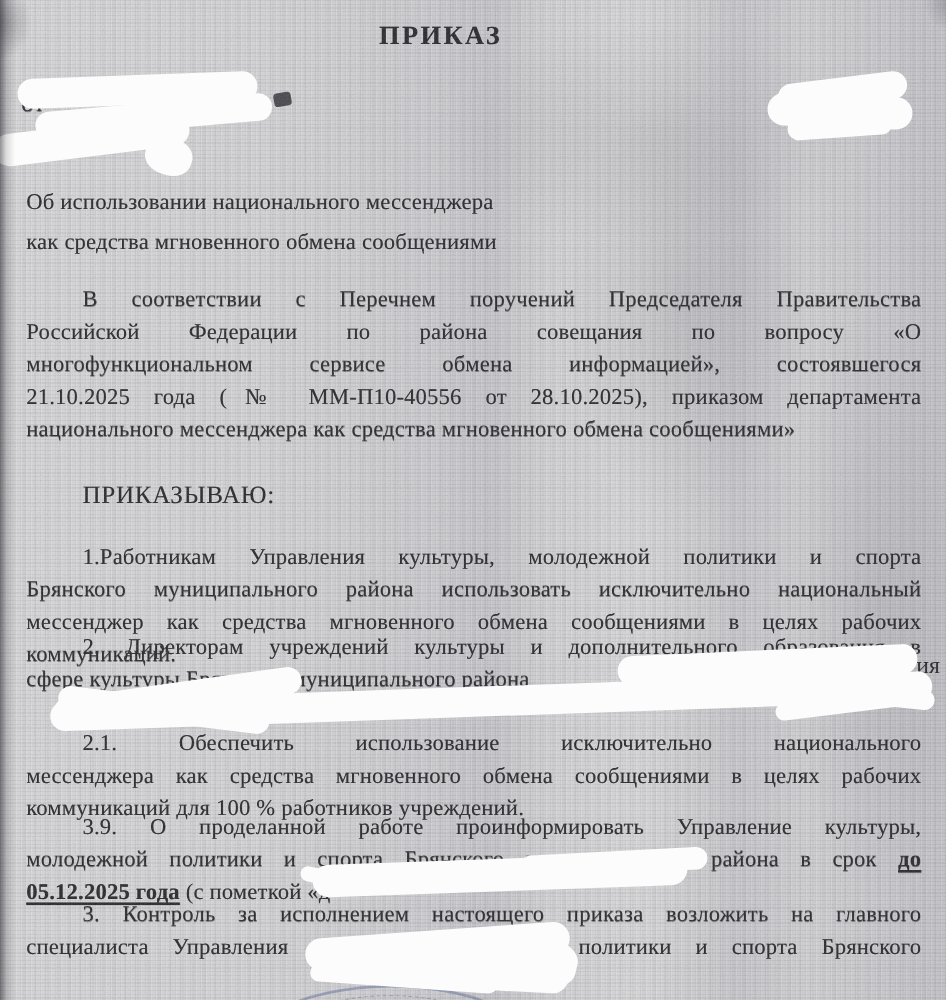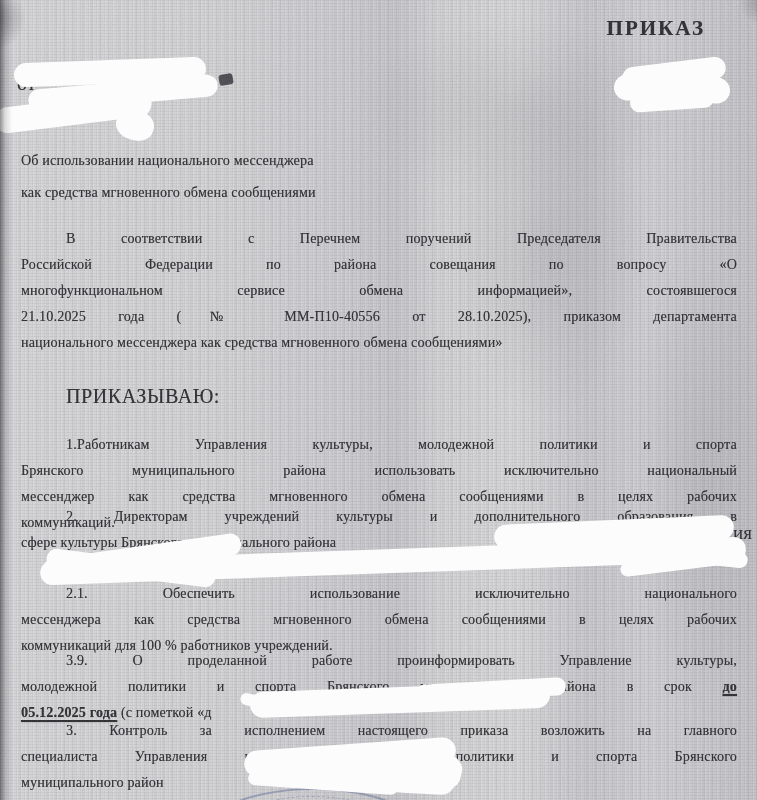--- a/index.html
+++ b/index.html
@@ -15,27 +15,27 @@
       repeating-linear-gradient(90deg, rgba(110,110,118,0.10) 0px, rgba(110,110,118,0.10) 1px, rgba(255,255,255,0.09) 1px, rgba(255,255,255,0.09) 2px, rgba(150,150,158,0.05) 2px, rgba(150,150,158,0.05) 4px),
       repeating-linear-gradient(180deg, rgba(95,95,102,0.07) 0px, rgba(95,95,102,0.07) 1px, rgba(255,255,255,0.07) 1px, rgba(255,255,255,0.07) 3px),
       repeating-linear-gradient(90deg, rgba(120,120,128,0.06) 0px, rgba(120,120,128,0.06) 3px, rgba(235,235,238,0.05) 3px, rgba(235,235,238,0.05) 9px),
       linear-gradient(90deg, #bcbcc0 0px, #d6d6d8 10px, #d3d3d5 28%, #cbcbcf 45%, #c3c3c8 52%, #d2d2d4 58%, #d7d7d8 68%, #c5c5ca 78%, #cfcfd2 86%, #c3c3c8 96%, #bfbfc4 100%);
   }
   .page::before{
     content:"";position:absolute;left:0;top:0;width:12px;height:100%;z-index:4;pointer-events:none;
     background:linear-gradient(90deg, rgba(40,40,46,0.50), rgba(40,40,46,0.16) 40%, rgba(40,40,46,0) 100%);
   }
   .doc{position:absolute;inset:0;z-index:1;filter:blur(0.3px);color:#26262a;}
-  .blk{position:absolute;left:21px;width:716px;font-size:14px;line-height:26px;
+  .blk{position:absolute;left:21px;width:716px;font-size:18px;line-height:26px;
        letter-spacing:0.2px;text-shadow:0.2px 0.2px 0.5px rgba(38,38,42,0.5);}
   .ln{min-height:26px;}
   .jl{text-align:justify;text-align-last:justify;}
   .last{text-align-last:left;}
   .ind{text-indent:45px;}
-  .title{top:15px;left:0;width:705px;text-align:right;font-weight:bold;font-size:21px;letter-spacing:2px;}
+  .title{top:15px;left:0;width:705px;text-align:center;font-weight:bold;font-size:21px;letter-spacing:2px;}
   .otline{top:70px;left:17px;width:60px;font-size:20px;}
   .frag-mark{position:absolute;left:219px;top:74px;width:14px;height:11px;border-radius:3px;
              background:rgba(45,45,52,0.85);transform:rotate(-10deg);}
   .subject{top:145px;line-height:32px;width:480px;}
   .preamble{top:226px;}
   .resolution{top:383px;text-indent:45px;font-size:20px;letter-spacing:0.6px;}
   .item1{top:432px;}
   .item2{top:504px;}
   .item2-frag{position:absolute;left:733px;top:522px;font-size:19px;}
   .item21{top:581px;}
@@ -97,21 +97,20 @@
 
     <div class="blk item22">
       <div class="ln jl ind">3.9. О проделанной работе проинформировать Управление культуры,</div>
       <div class="ln jl"><span>молодежной политики и спорта Брянского муниципального района в срок </span><span class="deadline">до</span></div>
       <div class="ln jl last"><span class="deadline">05.12.2025 года</span><span> (с пометкой «д</span></div>
     </div>
 
     <div class="blk item3">
       <div class="ln jl ind">3. Контроль за исполнением настоящего приказа возложить на главного</div>
       <div class="ln jl">специалиста Управления культуры, молодежной политики и спорта Брянского</div>
-      <div class="ln jl last">муниципального район</div>
     </div>
 
     <div class="stamp stamp-outer"></div>
     <div class="stamp stamp-inner"></div>
   </div>
 
   <svg class="noise" width="757" height="800" aria-hidden="true">
     <filter id="grain">
         <feTurbulence type="fractalNoise" baseFrequency="0.8" numOctaves="2"></feTurbulence>
         <feColorMatrix type="saturate" values="0"></feColorMatrix>

